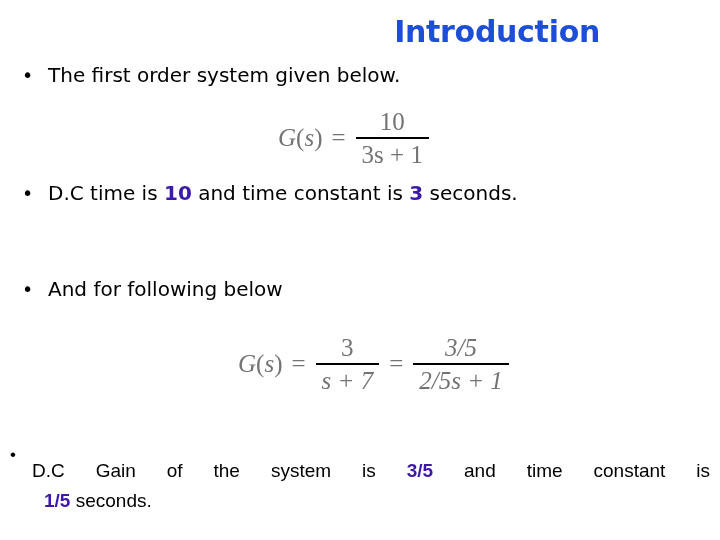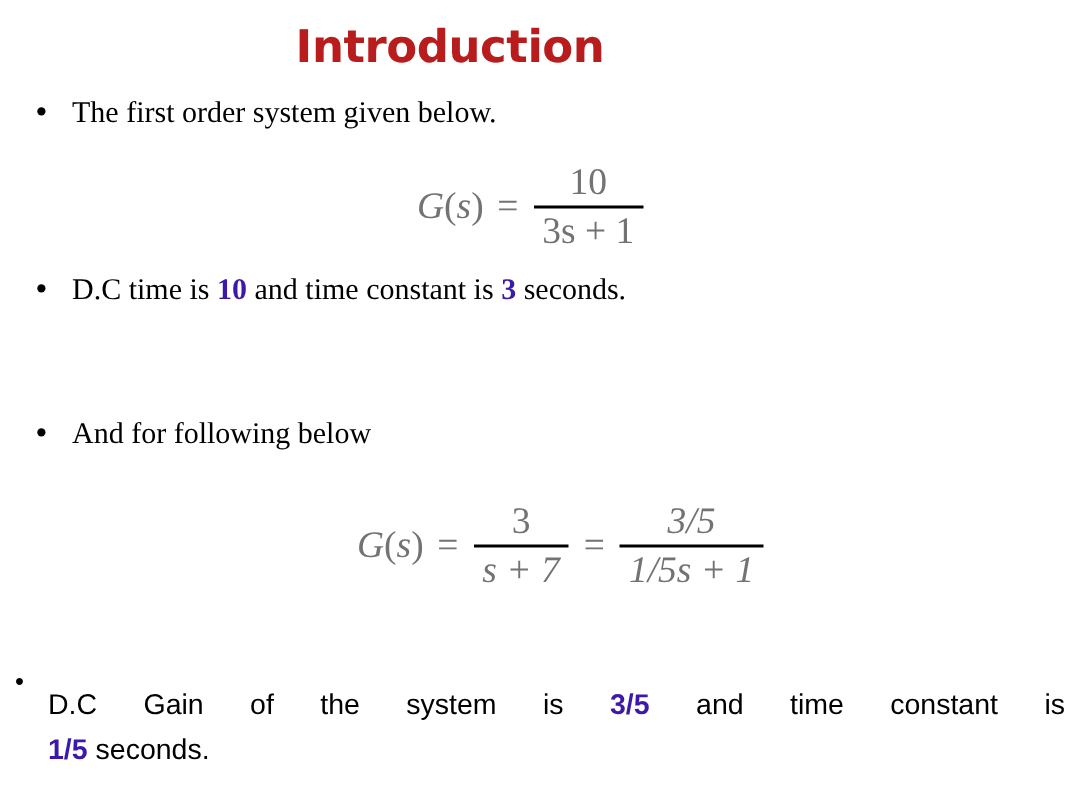--- a/index.html
+++ b/index.html
@@ -22,27 +22,27 @@
     height: 540px;
     background: #ffffff;
   }
 
   
   .slide-title {
     position: absolute;
     left: 0;
     top: 14px;
     width: 600px;
-    text-align: center;
+    text-align: right;
     font-family: "DejaVu Sans", sans-serif;
     font-weight: bold;
     font-size: 30px;
     line-height: 36px;
     letter-spacing: -0.3px;
-    color: #b91c1c;
+    color: #1d4ed8;
     white-space: nowrap;
   }
 
   
   .bullet {
     position: absolute;
     display: flex;
     align-items: flex-start;
     font-family: "DejaVu Sans", "Liberation Sans", sans-serif;
     font-size: 20px;
@@ -51,21 +51,20 @@
   }
   .bullet .marker {
     flex: 0 0 auto;
     width: 26px;
     text-align: left;
     font-size: 19px;
     line-height: 26px;
   }
   .bullet .btext {
     flex: 1 1 auto;
-    font-family: Liberation Serif, serif;
   }
   .hl {
     color: #3c19a8;
     font-weight: bold;
   }
 
   #bullet-1 { left: 22px; top: 62px; width: 640px; }
   #bullet-2 { left: 22px; top: 180px; width: 660px; }
   #bullet-3 { left: 22px; top: 276px; width: 600px; }
 
@@ -94,20 +93,21 @@
     text-justify: inter-word;
   }
   #bullet-4 .btext .line1 {
     display: block;
     text-align: justify;
     text-align-last: justify;
     margin-top: 16px;
   }
   #bullet-4 .btext .line2 {
     display: block;
+    margin-left: 12px;
   }
 
   
   .equation {
     position: absolute;
     display: flex;
     align-items: center;
     font-family: "Liberation Serif", "DejaVu Serif", serif;
     color: #737373;
     white-space: nowrap;
@@ -194,21 +194,21 @@
     <span class="eq-op">=</span>
     <span class="frac">
       <span class="num up">3</span>
       <span class="bar"></span>
       <span class="den ital">s + 7</span>
     </span>
     <span class="eq-op">=</span>
     <span class="frac">
       <span class="num ital">3/5</span>
       <span class="bar"></span>
-      <span class="den ital">1/5s + 1</span>
+      <span class="den ital">2/5s + 1</span>
     </span>
   </div>
 
   <div id="bullet-4">
     <span class="marker">•</span>
     <span class="btext">
       <span class="line1"><span>D.C Gain of the system is </span><span class="hl">3/5</span><span> and time constant is</span></span>
       <span class="line2"><span class="hl">1/5</span><span> seconds.</span></span>
     </span>
   </div>

